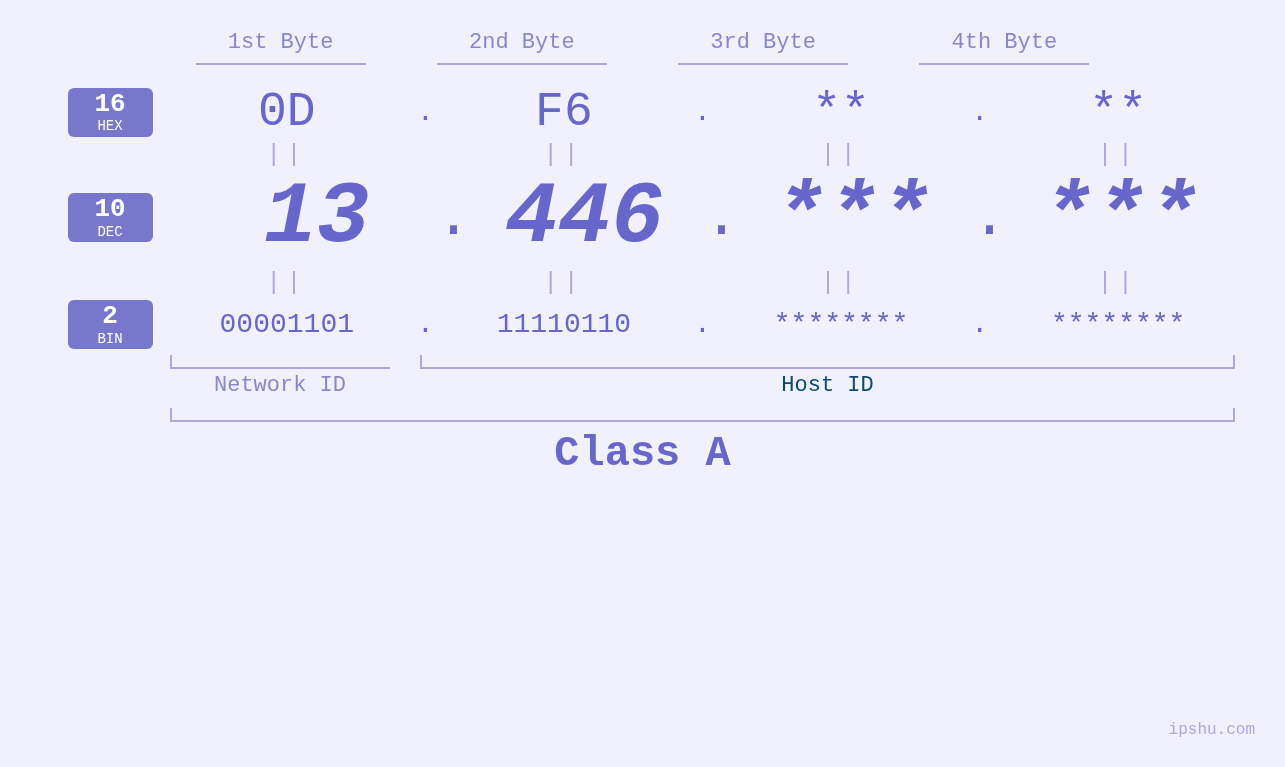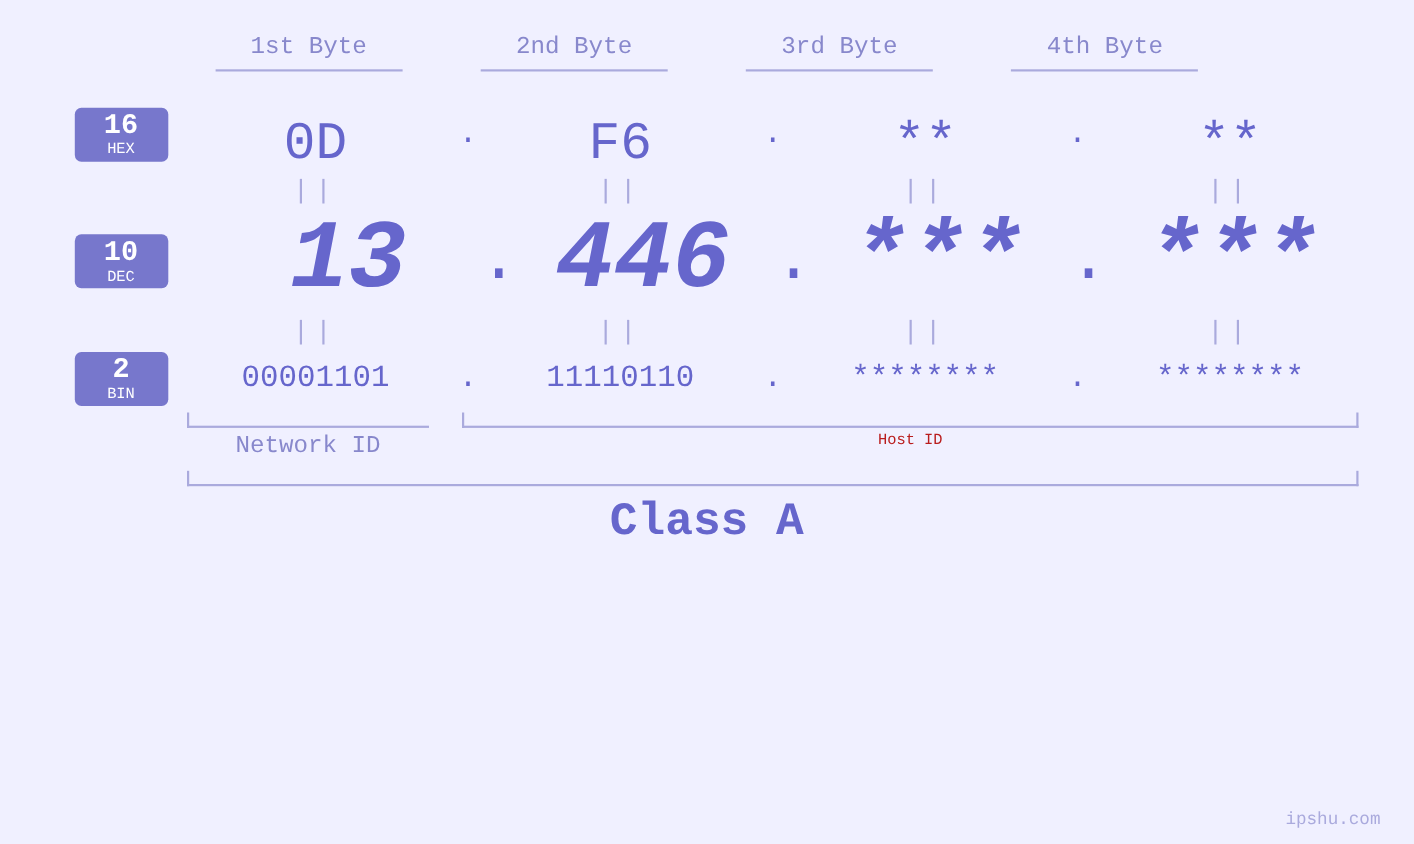--- a/index.html
+++ b/index.html
@@ -106,21 +106,20 @@
       font-size: 28px;
       width: 30px;
       text-align: center;
       flex-shrink: 0;
     }
 
     
     .hex-row .byte-val {
       font-size: 48px;
       font-weight: 400;
-      margin-top: 20px;
     }
 
     
     .dec-row .byte-val {
       font-size: 88px;
       font-weight: bold;
       font-style: italic;
     }
 
     .dec-row .dot {
@@ -176,21 +175,21 @@
 
     .class-label {
       color: #6666cc;
       font-size: 42px;
       font-weight: 700;
     }
 
     
     .watermark {
       position: absolute;
-      bottom: 13px;
+      bottom: 28px;
       right: 30px;
       color: #aaaadd;
       font-size: 16px;
       font-family: 'Courier New', Courier, monospace;
     }
   </style>
 </head>
 <body>
 
 <div class="container">
@@ -305,21 +304,21 @@
 
       <div style="flex:1; border-bottom: 2px solid #aaaadd; border-left: 2px solid #aaaadd; border-right: 2px solid #aaaadd; height:14px;"></div>
     </div>
   </div>
 
   <div style="display:flex; width:100%; padding:0 50px; margin-top:4px;">
     <div style="width:120px; flex-shrink:0;"></div>
     <div style="display:flex; flex:1;">
       <div style="width:220px; text-align:center; color:#8888cc; font-size:22px; font-family:'Courier New',monospace;">Network ID</div>
       <div style="width:30px;"></div>
-      <div style="flex:1; text-align:center; color:#b91c1c; font-size:14px; font-family:'Courier New',monospace;">Host ID</div>
+      <div style="flex:1; text-align:center; color:#0c4a6e; font-size:22px; font-family:'Courier New',monospace;">Host ID</div>
     </div>
   </div>
 
   <div style="display:flex; width:100%; padding:0 50px; margin-top:10px;">
     <div style="width:120px; flex-shrink:0;"></div>
     <div style="flex:1; border-bottom: 2px solid #aaaadd; border-left: 2px solid #aaaadd; border-right: 2px solid #aaaadd; height:14px;"></div>
   </div>
 
   <div class="class-label-row">
     <span class="class-label">Class A</span>

